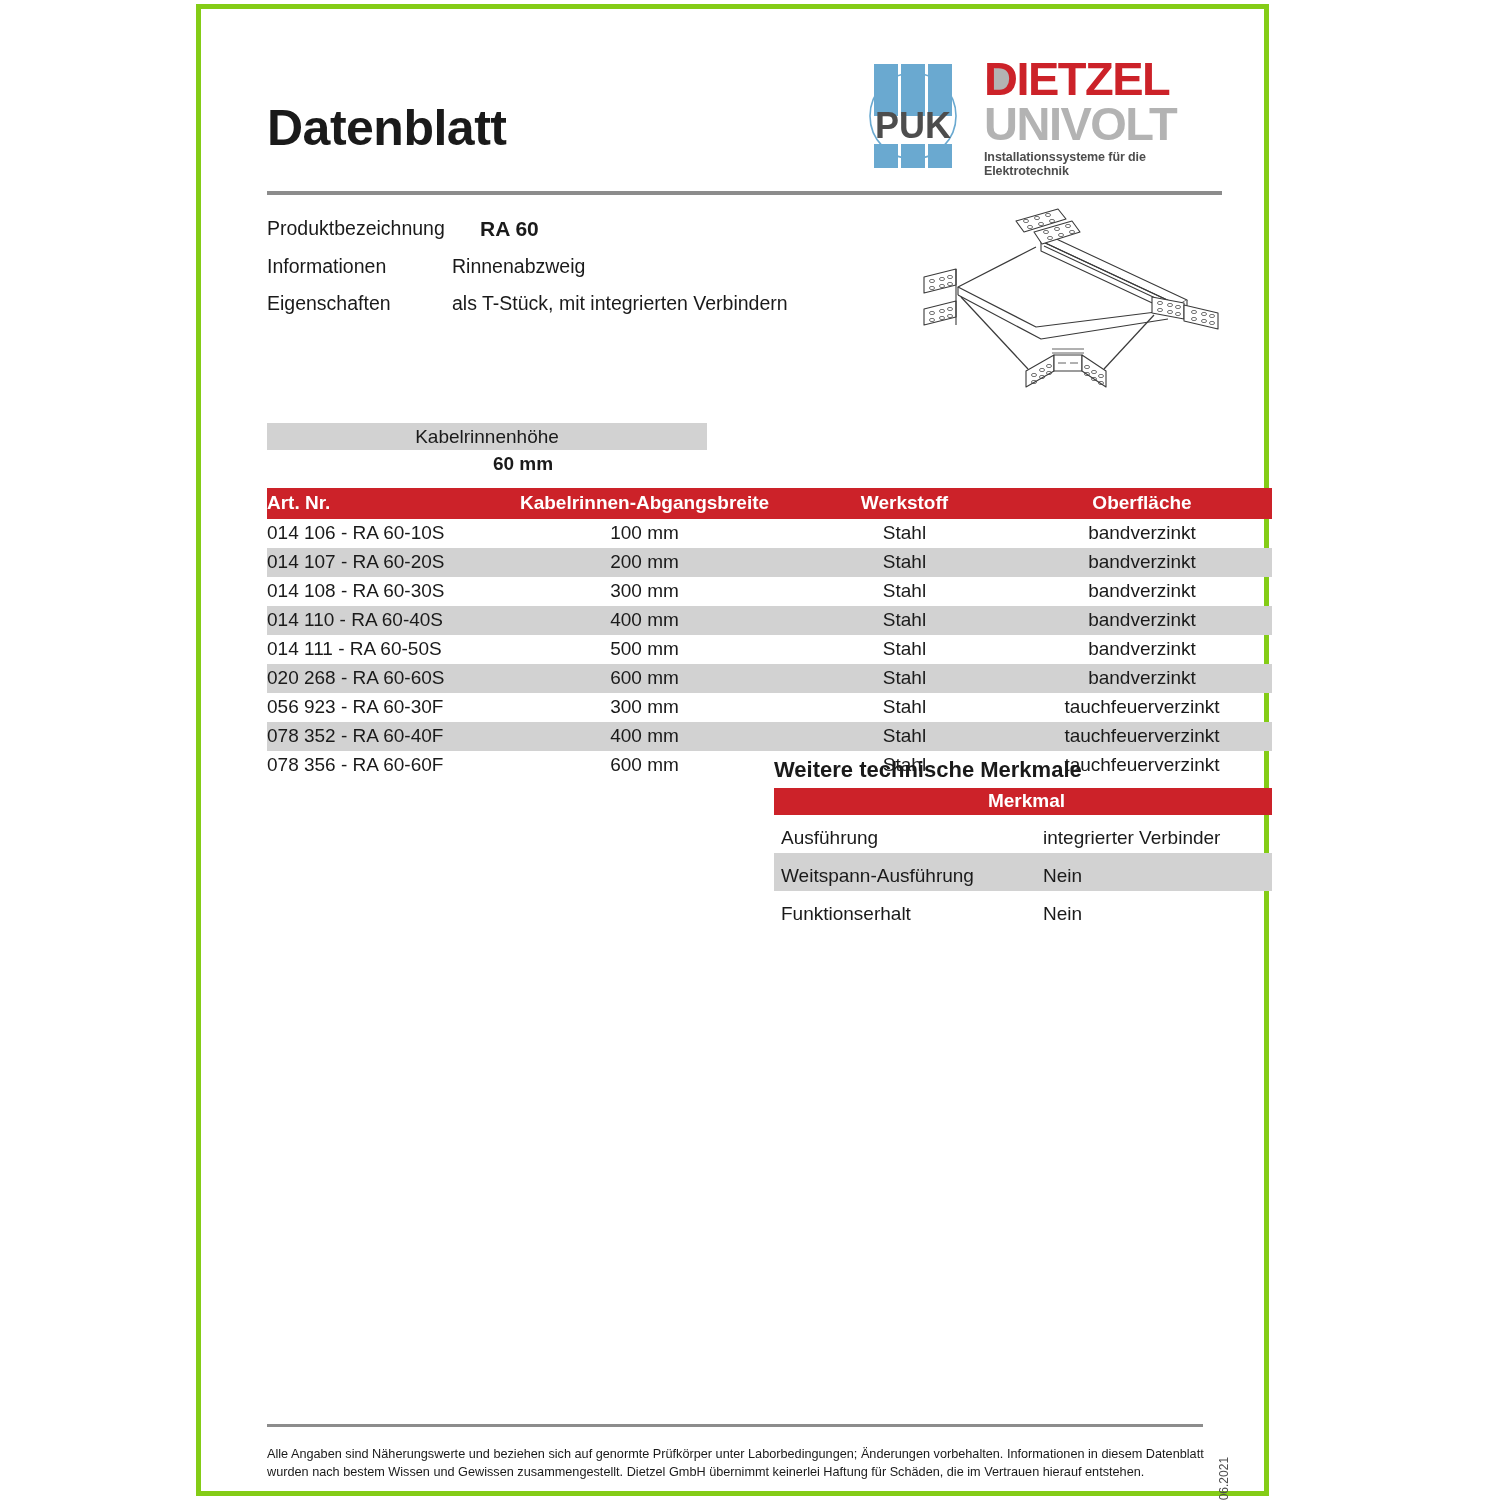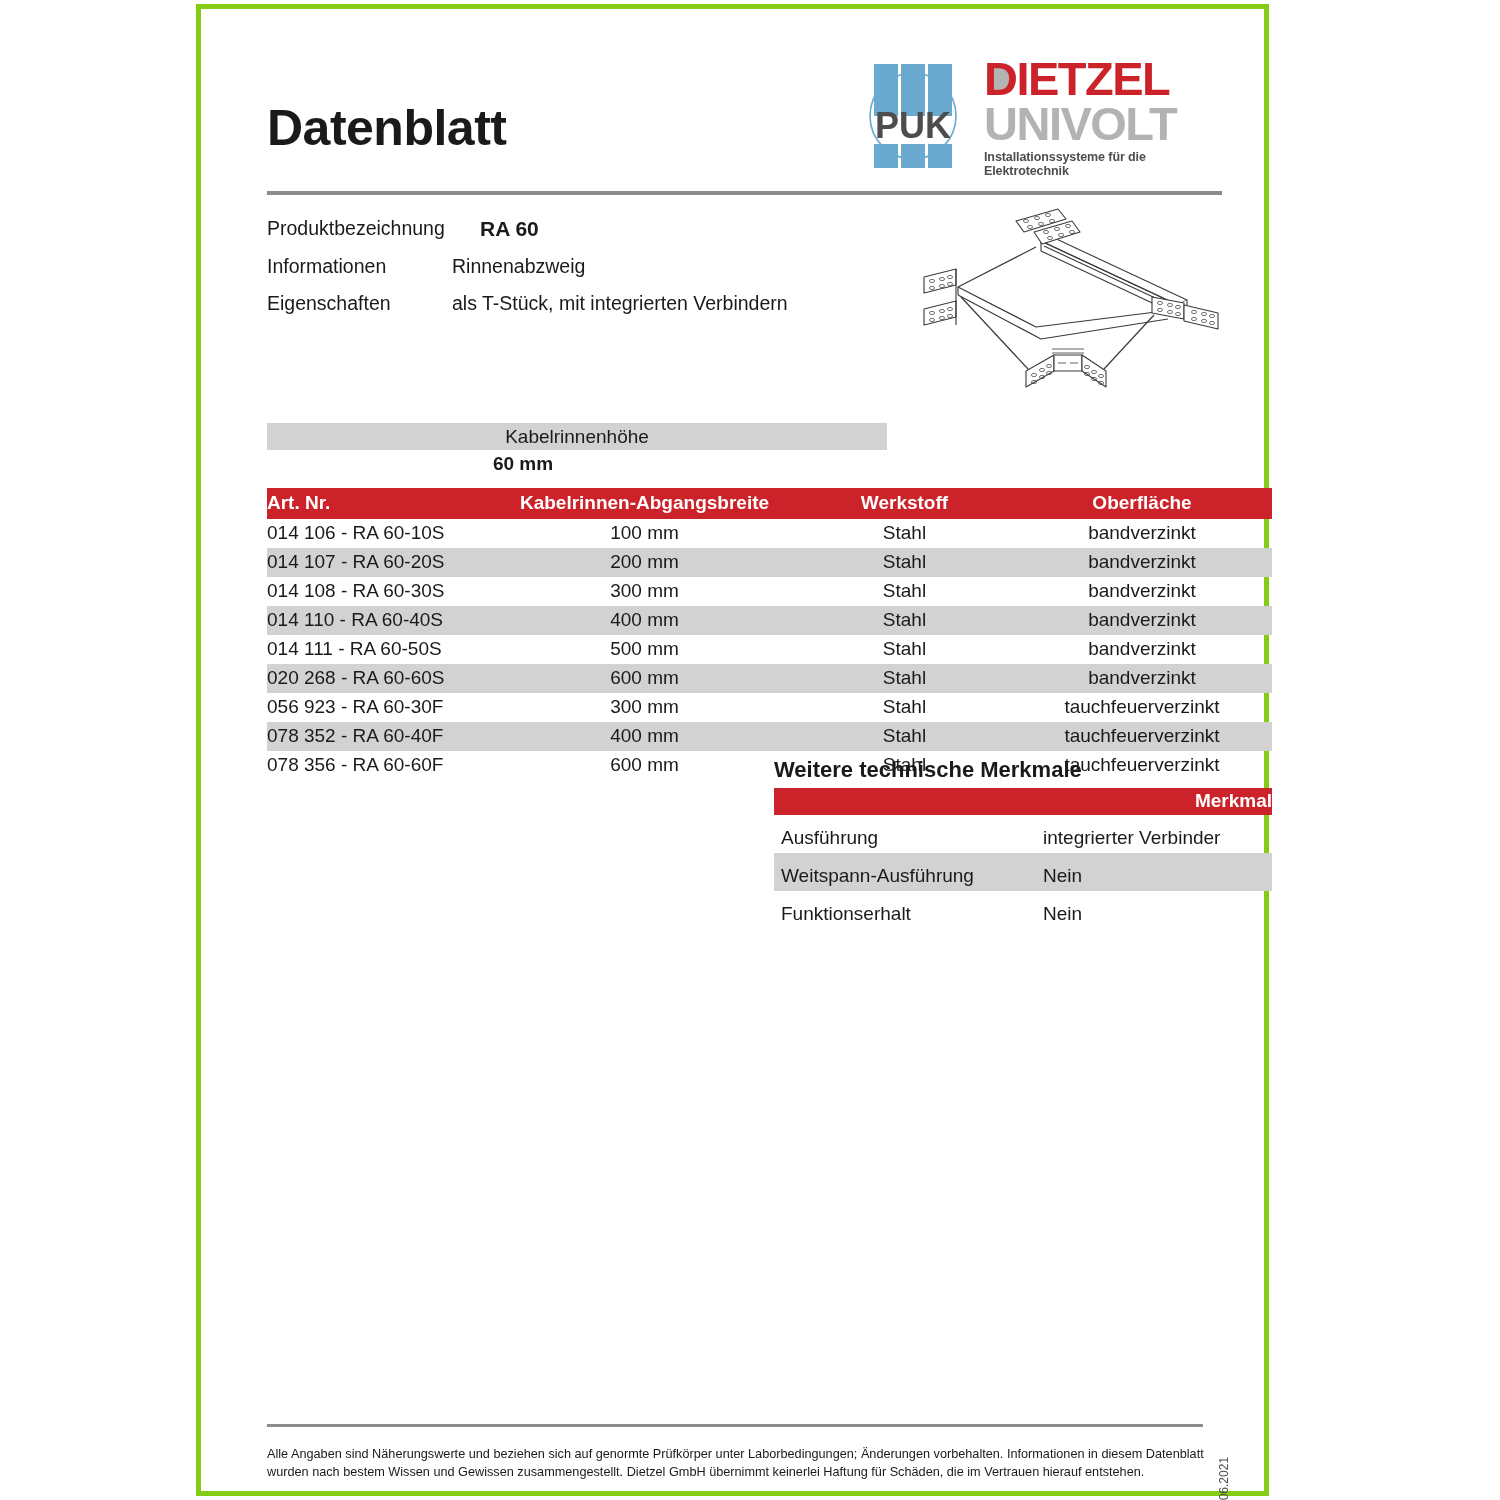--- a/index.html
+++ b/index.html
@@ -130,21 +130,21 @@
     width: 330px;
     height: 200px;
   }
   #product-image svg { display: block; }
 
   
   #height-band {
     position: absolute;
     left: 66px;
     top: 414px;
-    width: 620px;
+    width: 440px;
     height: 27px;
     background: #d2d2d2;
   }
   #height-band-label {
     position: absolute;
     left: 0;
     right: 0;
     top: 3px;
     text-align: center;
     font-size: 19px;
@@ -212,21 +212,21 @@
   #merkmale-table {
     width: 100%;
     border-collapse: collapse;
     font-size: 19px;
     color: #1a1a1a;
   }
   #merkmale-table th {
     background: #cc2229;
     color: #ffffff;
     font-weight: bold;
-    text-align: right;
+    text-align: center;
     padding: 2px 0 3px 7px;
     font-size: 19px;
   }
   #merkmale-table td {
     padding: 12px 0 4px 0;
   }
   #merkmale-table td.mk-name {
     padding-left: 7px;
     width: 262px;
   }

